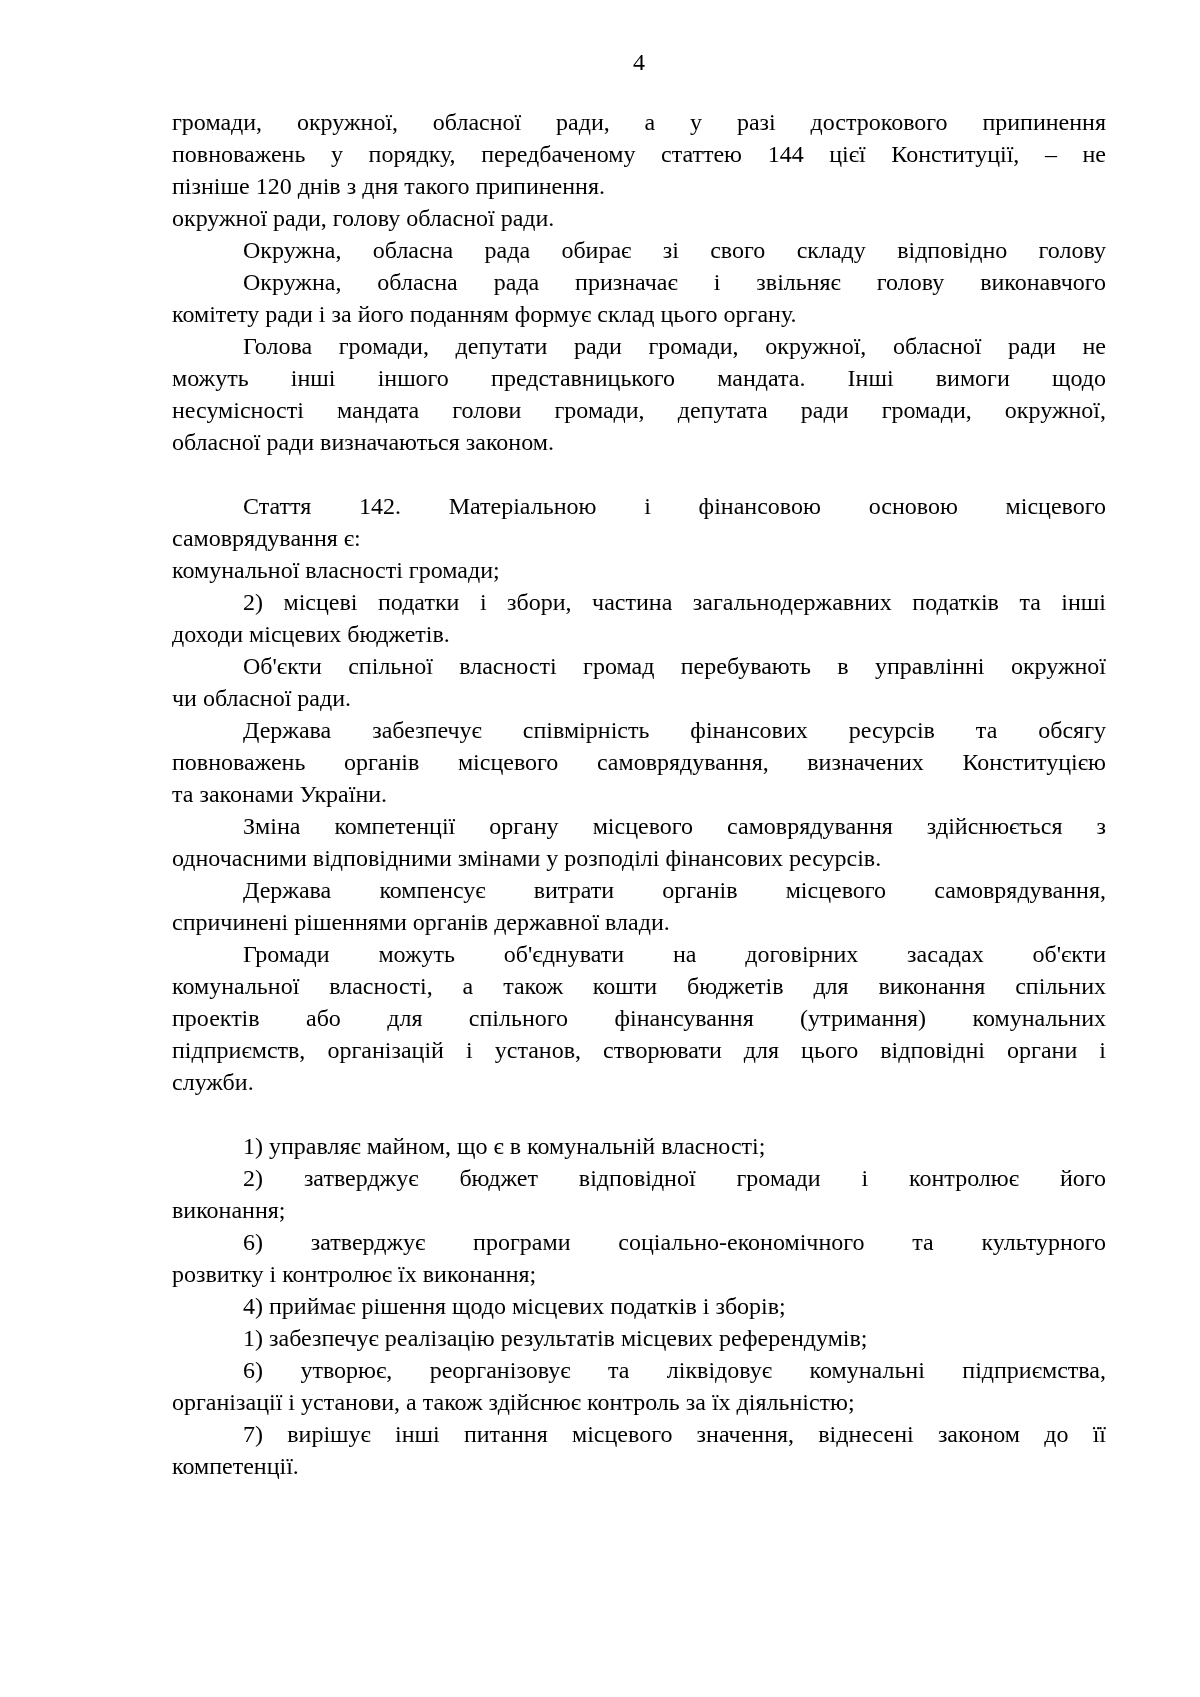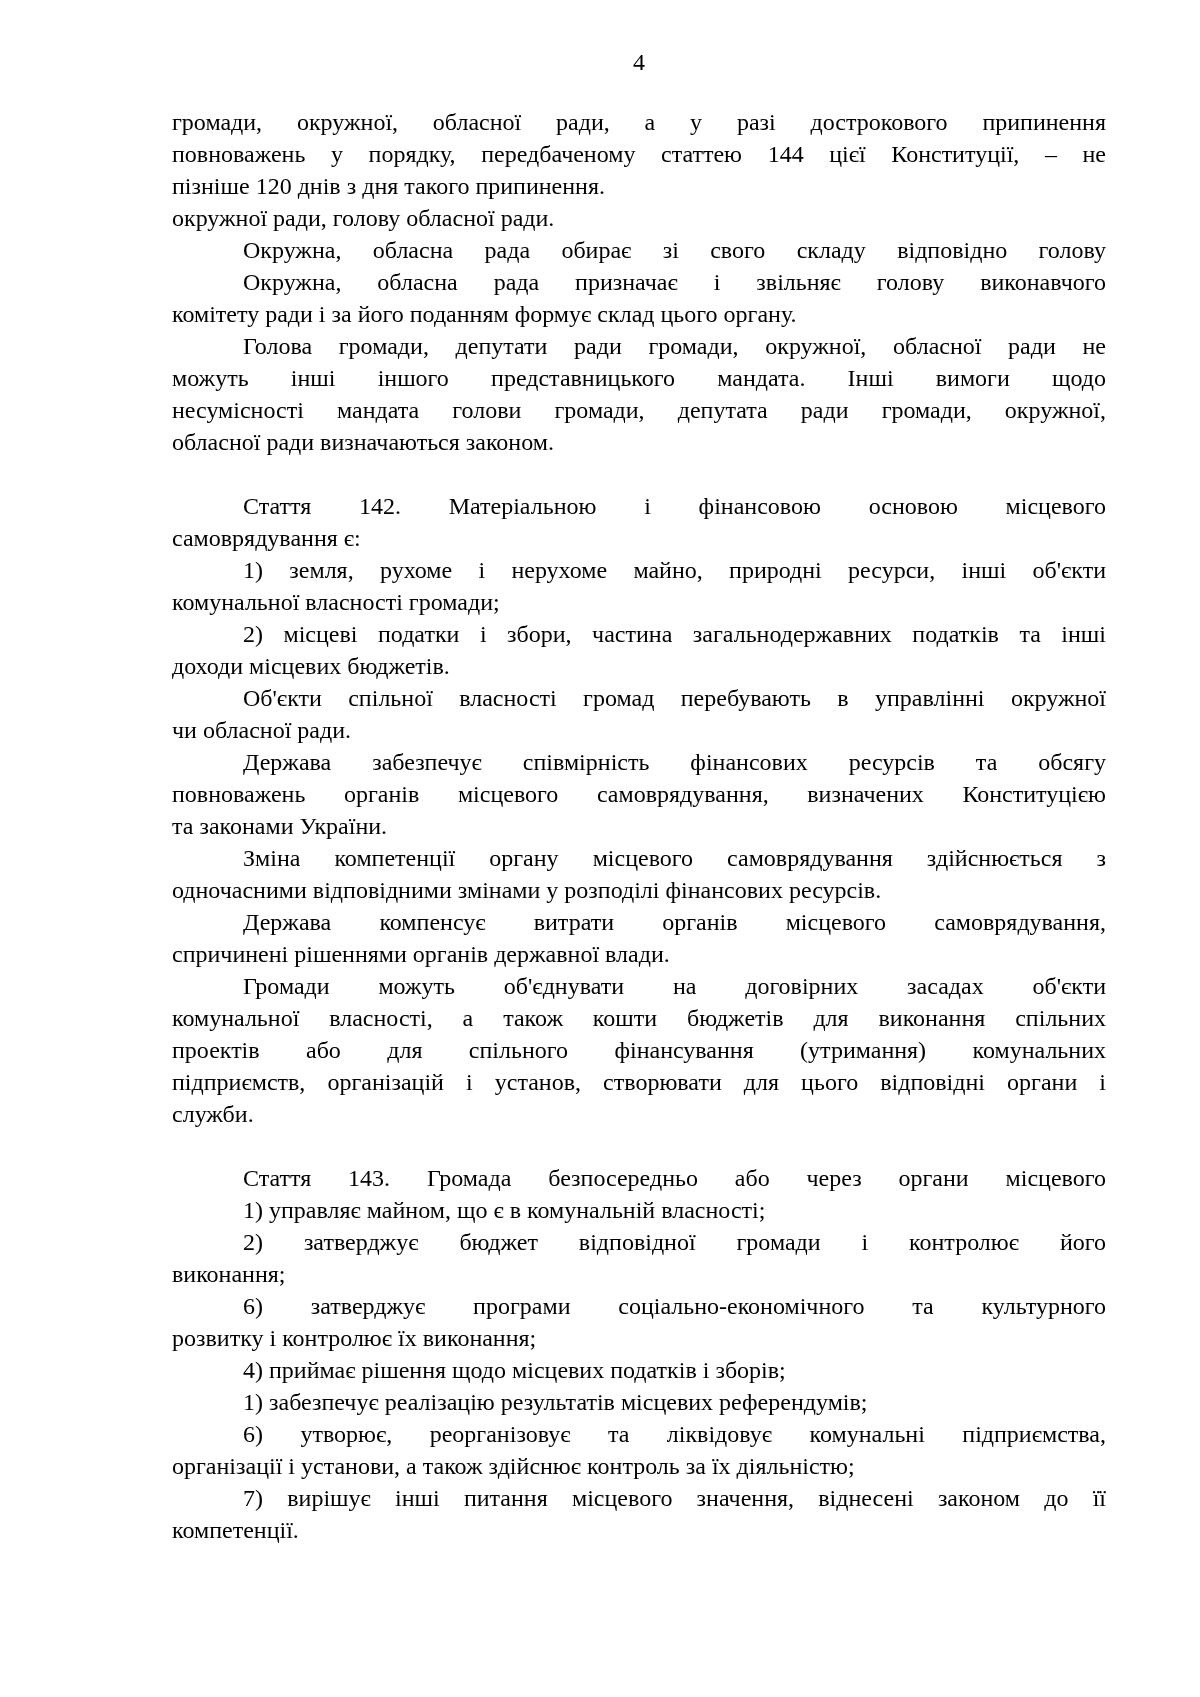--- a/index.html
+++ b/index.html
@@ -82,21 +82,20 @@
     <div class="line j">несумісності мандата голови громади, депутата ради громади, окружної,</div>
     <div class="line last">обласної ради визначаються законом.</div>
   </div>
 
   <div class="para sect">
     <div class="line j ind">Стаття 142. Матеріальною і фінансовою основою місцевого</div>
     <div class="line last">самоврядування є:</div>
   </div>
 
   <div class="para">
-    <div class="line j ind">1) земля, рухоме і нерухоме майно, природні ресурси, інші об'єкти</div>
     <div class="line last">комунальної власності громади;</div>
   </div>
 
   <div class="para">
     <div class="line j ind">2) місцеві податки і збори, частина загальнодержавних податків та інші</div>
     <div class="line last">доходи місцевих бюджетів.</div>
   </div>
 
   <div class="para">
     <div class="line j ind">Об'єкти спільної власності громад перебувають в управлінні окружної</div>
@@ -121,21 +120,20 @@
 
   <div class="para">
     <div class="line j ind">Громади можуть об'єднувати на договірних засадах об'єкти</div>
     <div class="line j">комунальної власності, а також кошти бюджетів для виконання спільних</div>
     <div class="line j">проектів або для спільного фінансування (утримання) комунальних</div>
     <div class="line j">підприємств, організацій і установ, створювати для цього відповідні органи і</div>
     <div class="line last">служби.</div>
   </div>
 
   <div class="para sect">
-    <div class="line j ind">Стаття 143. Громада безпосередньо або через органи місцевого</div>
   </div>
 
   <div class="para">
     <div class="line last ind">1) управляє майном, що є в комунальній власності;</div>
   </div>
 
   <div class="para">
     <div class="line j ind">2) затверджує бюджет відповідної громади і контролює його</div>
     <div class="line last">виконання;</div>
   </div>

